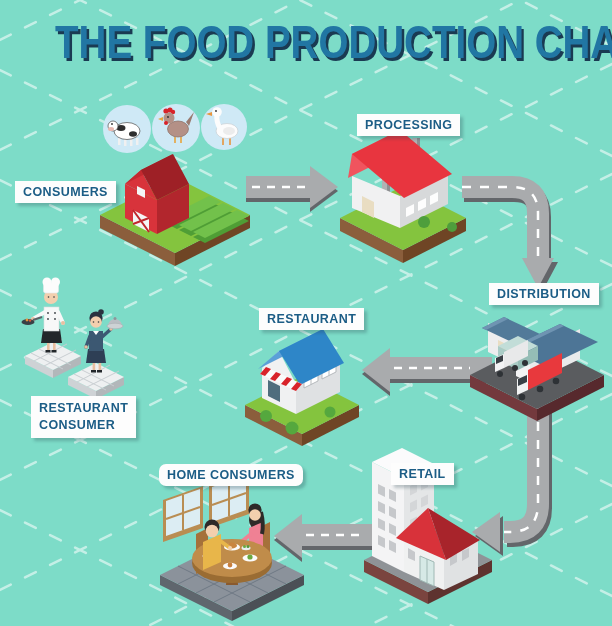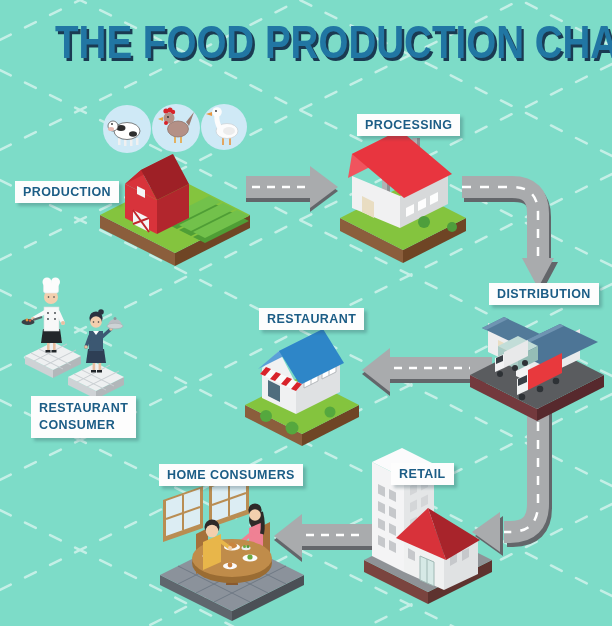--- a/index.html
+++ b/index.html
@@ -12,21 +12,21 @@
   .label{position:absolute;background:#fdfdfd;color:#1c5d86;font-weight:bold;
     font-size:12.5px;letter-spacing:.4px;padding:4px 8px;white-space:nowrap;
     box-shadow:3px 3px 3px rgba(40,70,80,.28);}
   .label.two-line span{display:block;line-height:17px;}
   #lbl-production{left:15px;top:181px;}
   #lbl-processing{left:357px;top:114px;}
   #lbl-distribution{left:489px;top:283px;}
   #lbl-restaurant{left:259px;top:308px;}
   #lbl-restaurant-consumer{left:31px;top:396px;}
   #lbl-retail{left:391px;top:463px;}
-  #lbl-home-consumers{left:159px;top:464px;}
+  #lbl-home-consumers{left:159px;top:464px;border-radius:7px;}
 </style>
 </head>
 <body>
 
 <div class="canvas">
 
 <svg class="scene-svg" width="612" height="626" viewBox="0 0 612 626">
 
   <g stroke="#ffffff" stroke-width="2.5" stroke-linecap="round" stroke-dasharray="12 16" opacity="0.55">
     <line x1="0" y1="-260" x2="612" y2="46"></line>
@@ -415,21 +415,21 @@
       <circle cx="230" cy="548" r="2" fill="#f3cfae"></circle>
       <circle cx="212" cy="527" r="7.5" fill="#2e2a28"></circle>
       <circle cx="212" cy="531" r="6.3" fill="#f3cfae"></circle>
     </g>
   </g>
 </svg>
 
 <h1 class="title">THE FOOD PRODUCTION CHAIN</h1>
 
 <div class="label" id="lbl-production">
-  <span>PRODUCTION</span>
+  <span>CONSUMERS</span>
 </div>
 <div class="label" id="lbl-processing">
   <span>PROCESSING</span>
 </div>
 <div class="label" id="lbl-distribution">
   <span>DISTRIBUTION</span>
 </div>
 <div class="label" id="lbl-restaurant">
   <span>RESTAURANT</span>
 </div>

